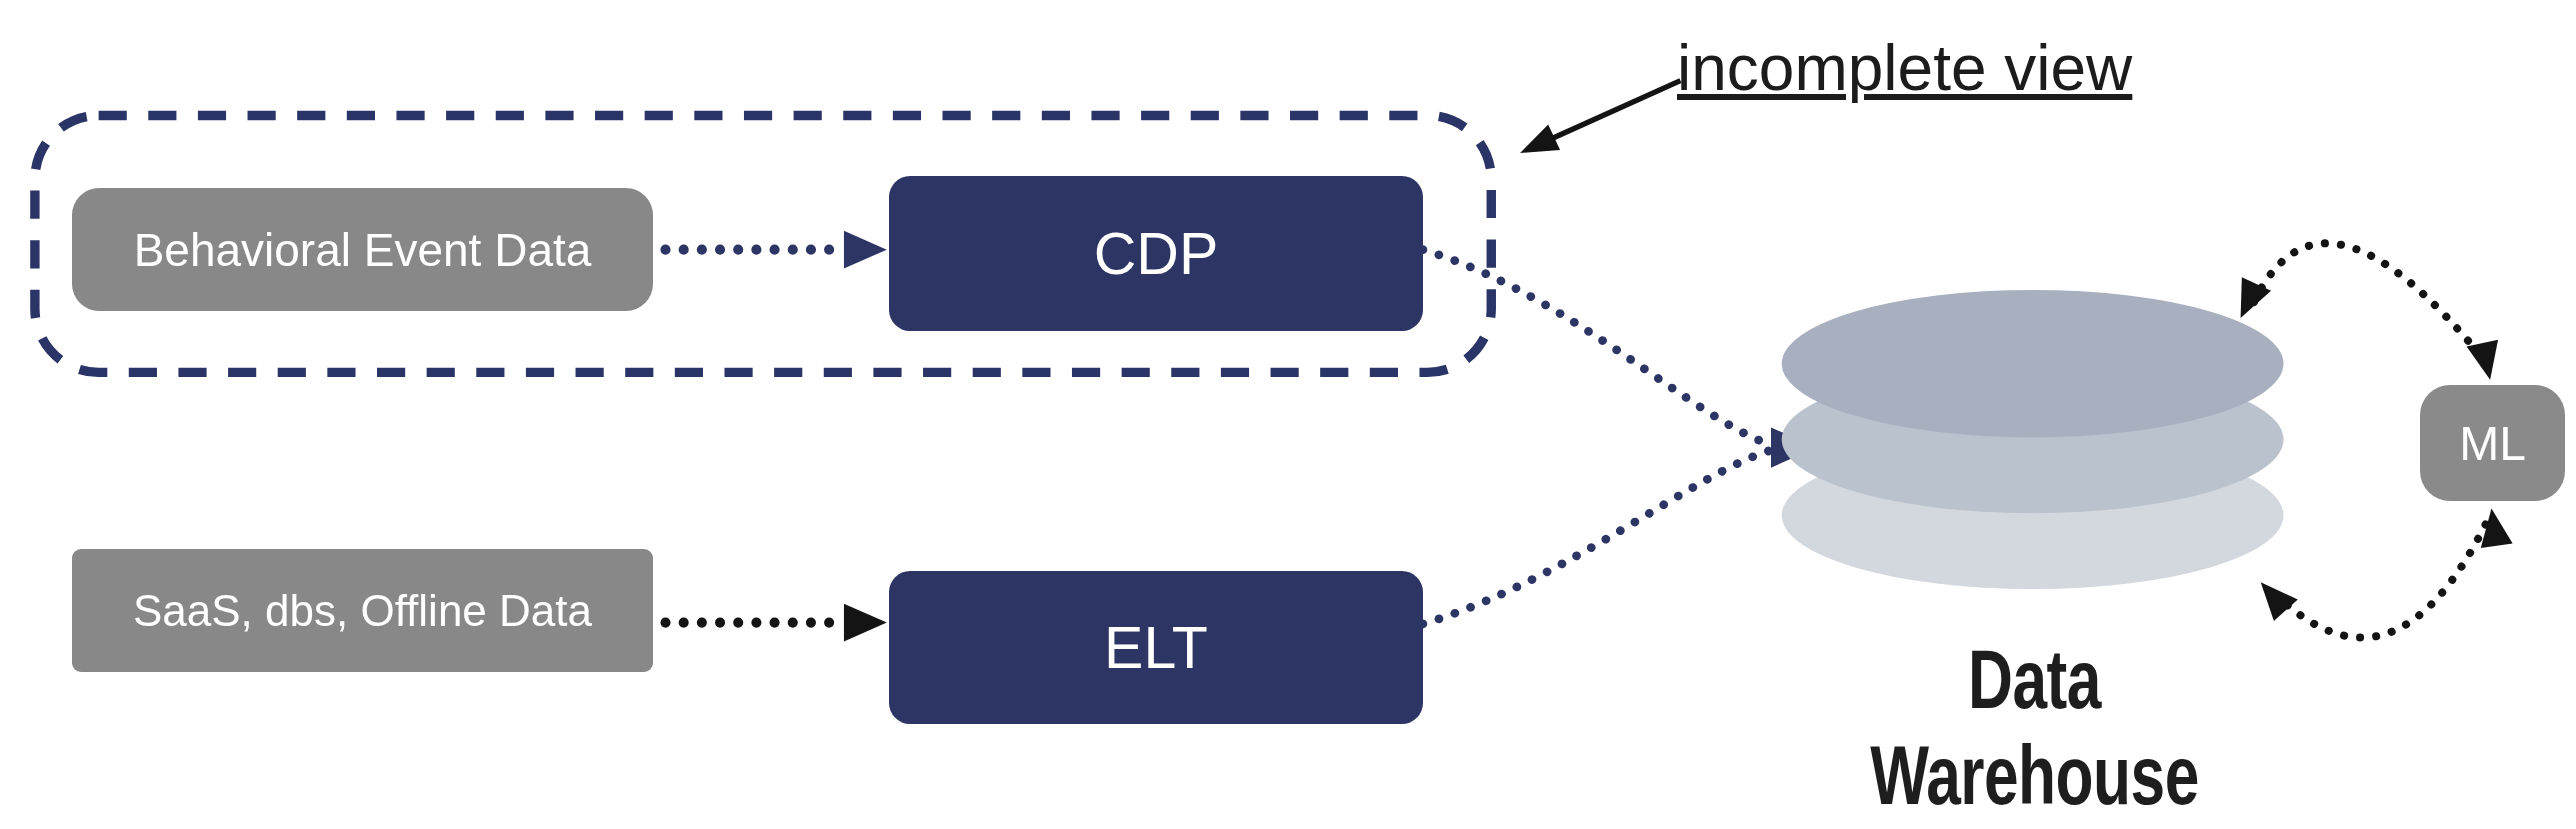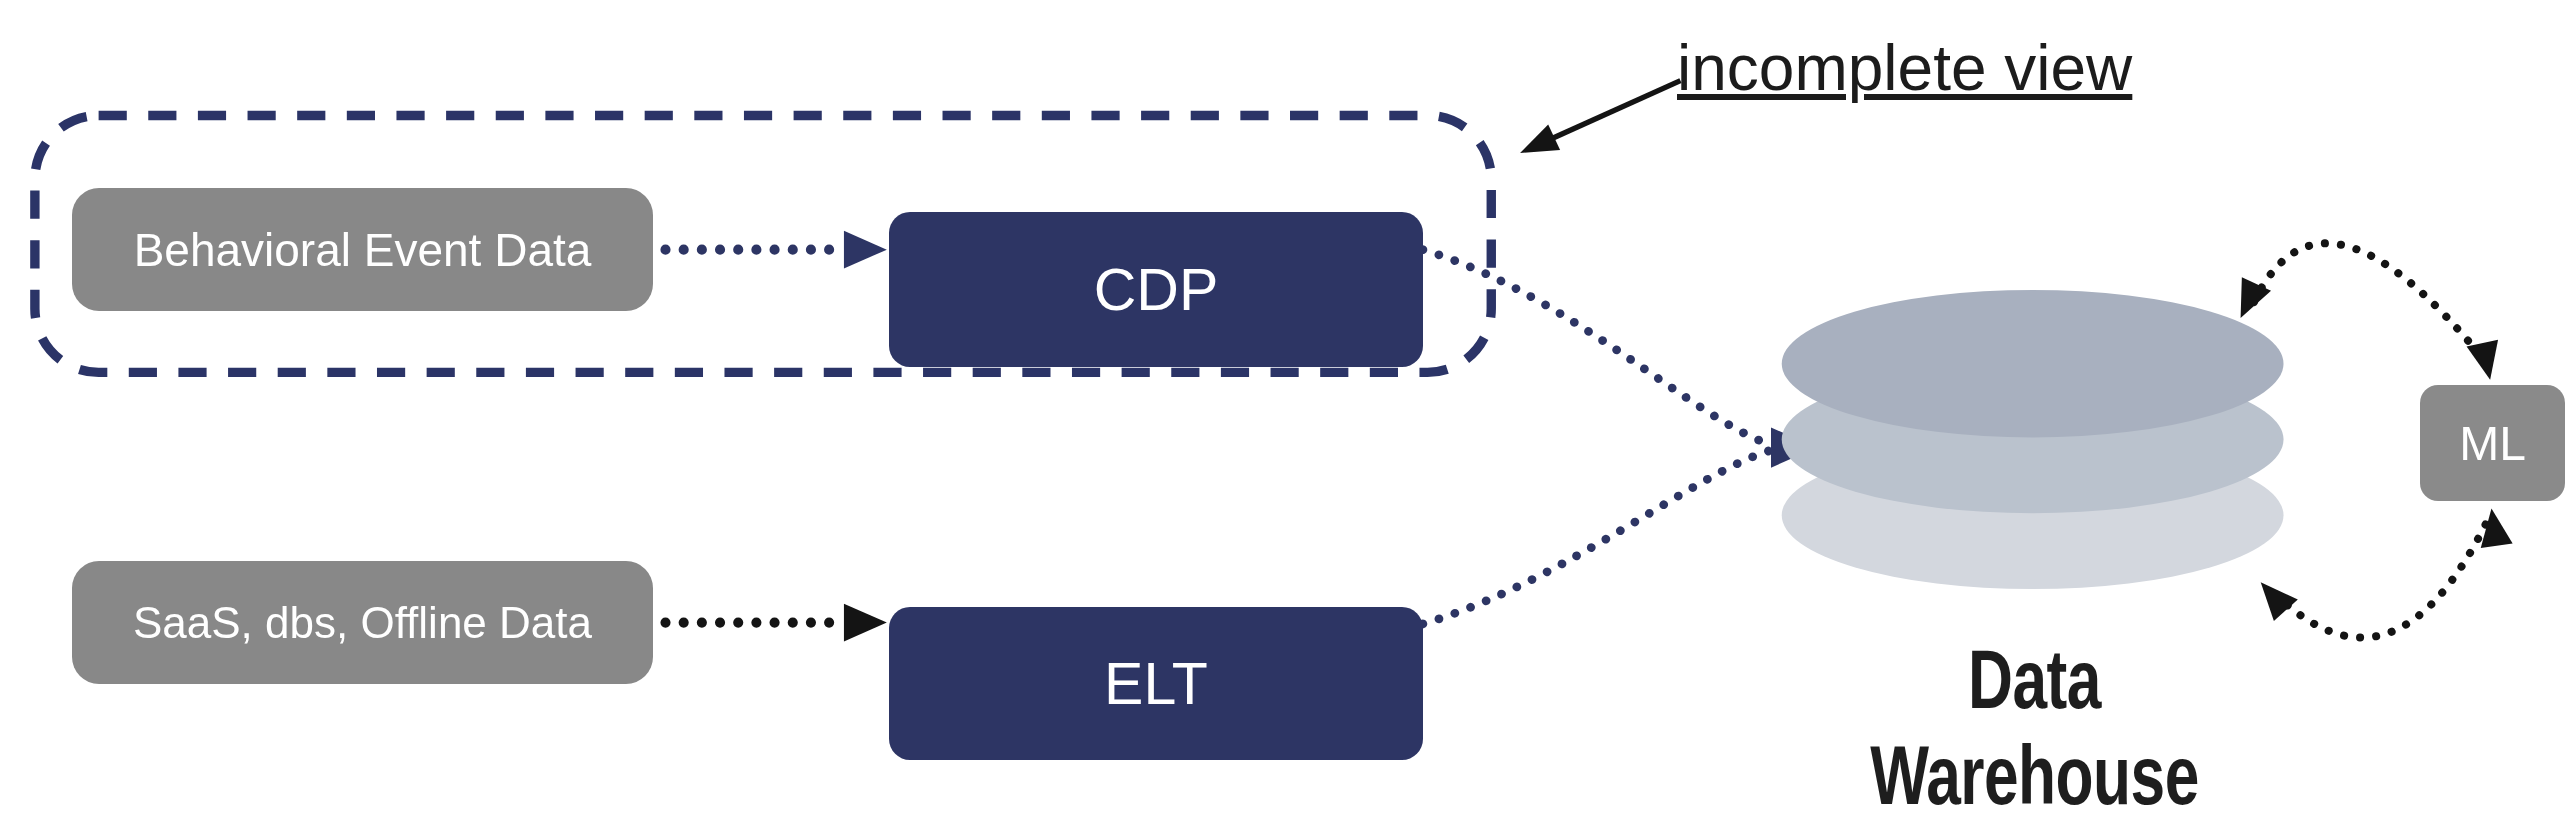--- a/index.html
+++ b/index.html
@@ -34,28 +34,27 @@
   }
   .node-gray {
     background: #888888;
     border-radius: 27px;
     font-size: 44px;
   }
   .node-navy {
     background: #2d3564;
     border-radius: 21px;
     font-size: 59px;
-    margin-top: 36px;
   }
   #node-behavioral { left: 72px; top: 188px; width: 581px; height: 123px; font-size: 46px; }
   #node-cdp        { left: 889px; top: 176px; width: 534px; height: 155px; }
-  #node-saas       { left: 72px; top: 561px; width: 581px; height: 123px; }
+  #node-saas       { left: 72px; top: 549px; width: 581px; height: 123px; border-radius: 9px; }
   #node-elt        { left: 889px; top: 571px; width: 534px; height: 153px; }
   #node-ml         { left: 2420px; top: 385px; width: 145px; height: 116px;
-                     border-radius: 18px; font-size: 48px; background: #8a8a8a; }
+                     border-radius: 30px; font-size: 48px; background: #8a8a8a; }
   .free-label {
     position: absolute;
     color: #1c1c1c;
   }
   #annotation-label {
     left: 1677px; top: 32px;
     font-size: 64px;
     line-height: 1.15;
     text-decoration: underline;
   }

